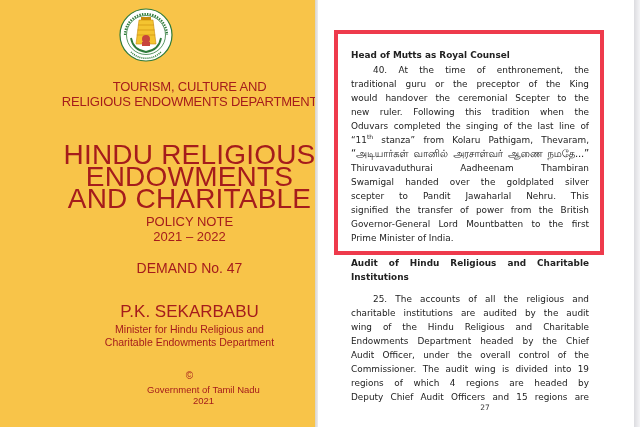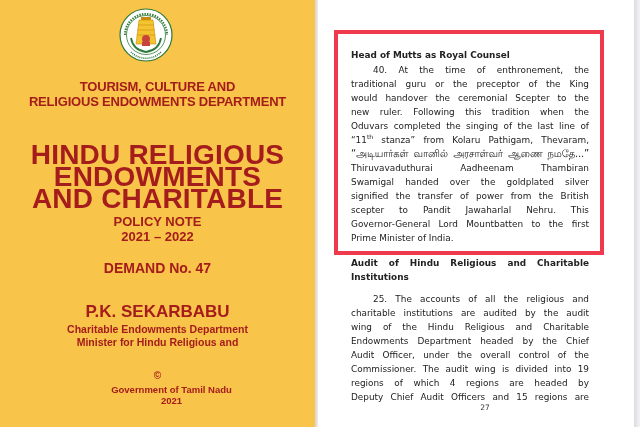--- a/index.html
+++ b/index.html
@@ -25,21 +25,21 @@
     position: absolute;
     left: 315px; top: 0;
     width: 3px; height: 427px;
     background: linear-gradient(to right, #d9d4c8, #ecebf0);
   }
   .emblem {
     position: absolute;
     left: 119px; top: 8px;
     width: 54px; height: 54px;
   }
-  .cover-text { position: absolute; left: 0; width: 315px; font-weight: bold; }
+  .cover-text { position: absolute; left: 0; width: 315px; font-weight: normal; padding-left: 32px; }
   .dept {
     top: 79px;
     font-size: 13px;
     line-height: 15px;
     letter-spacing: -0.2px;
   }
   .main-title {
     top: 144px;
     font-size: 28px;
     line-height: 22px;
@@ -160,22 +160,22 @@
   <div class="cover-text policy">
     <div>POLICY NOTE</div>
     <div>2021 – 2022</div>
   </div>
 
   <div class="cover-text demand">DEMAND No. 47</div>
 
   <div class="cover-text minister-name">P.K. SEKARBABU</div>
 
   <div class="cover-text minister-title">
+    <div>Minister for Hindu Religious and</div>
     <div>Charitable Endowments Department</div>
-    <div>Minister for Hindu Religious and</div>
   </div>
 
   <div class="cover-text copyright">©</div>
 
   <div class="cover-text govt">
     <div>Government of Tamil Nadu</div>
     <div>2021</div>
   </div>
 </div>
 <div class="cover-divider"></div>
@@ -190,22 +190,22 @@
 <div class="doc-text para" style="top:63px;">
   <span class="line" style="padding-left:22px;width:216px;">40. At the time of enthronement, the</span>
   <span class="line">traditional guru or the preceptor of the King</span>
   <span class="line">would handover the ceremonial Scepter to the</span>
   <span class="line">new ruler. Following this tradition when the</span>
   <span class="line">Oduvars completed the singing of the last line of</span>
   <span class="line"><span>“11</span><sup>th</sup><span> stanza” from Kolaru Pathigam, Thevaram,</span></span>
   <span class="line tamil">“அடியார்கள் வானில் அரசாள்வர் ஆணை நமதே...”</span>
   <span class="line">Thiruvavaduthurai Aadheenam Thambiran</span>
   <span class="line">Swamigal handed over the goldplated silver</span>
+  <span class="line">scepter to Pandit Jawaharlal Nehru. This</span>
   <span class="line">signified the transfer of power from the British</span>
-  <span class="line">scepter to Pandit Jawaharlal Nehru. This</span>
   <span class="line">Governor-General Lord Mountbatten to the first</span>
   <span class="line last">Prime Minister of India.</span>
 </div>
 
 <div class="doc-text doc-heading" style="top:256px;">
   <span class="line">Audit of Hindu Religious and Charitable</span>
   <span class="line last">Institutions</span>
 </div>
 
 <div class="doc-text para" style="top:292px;">

